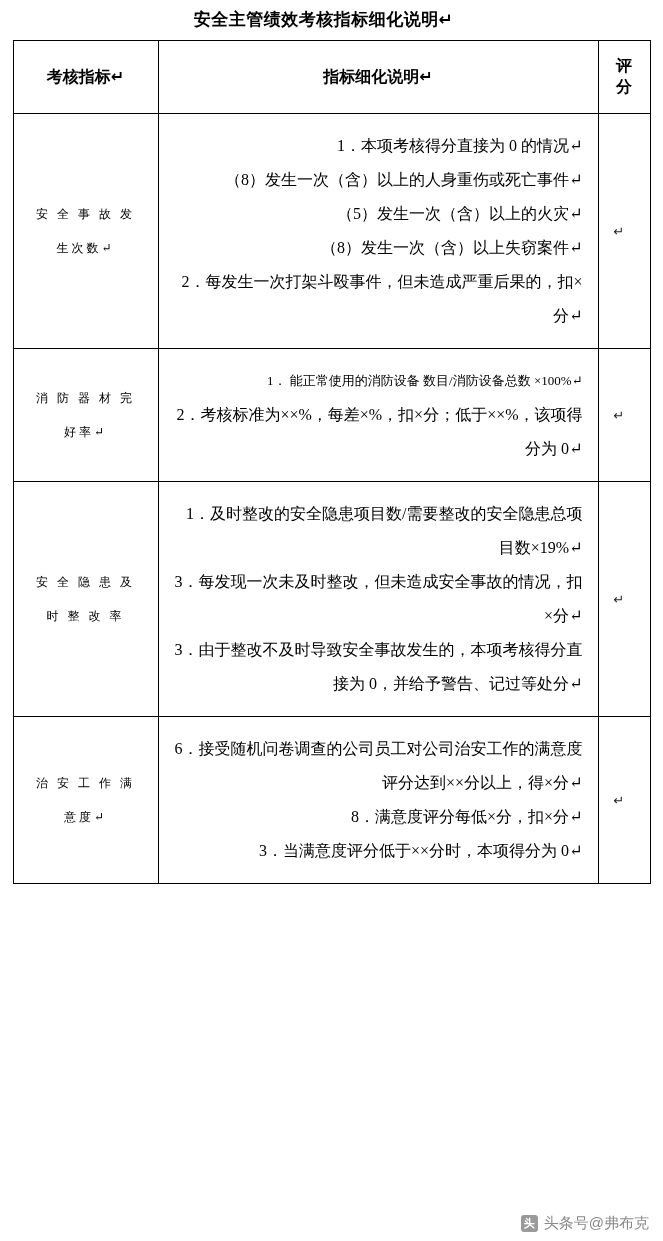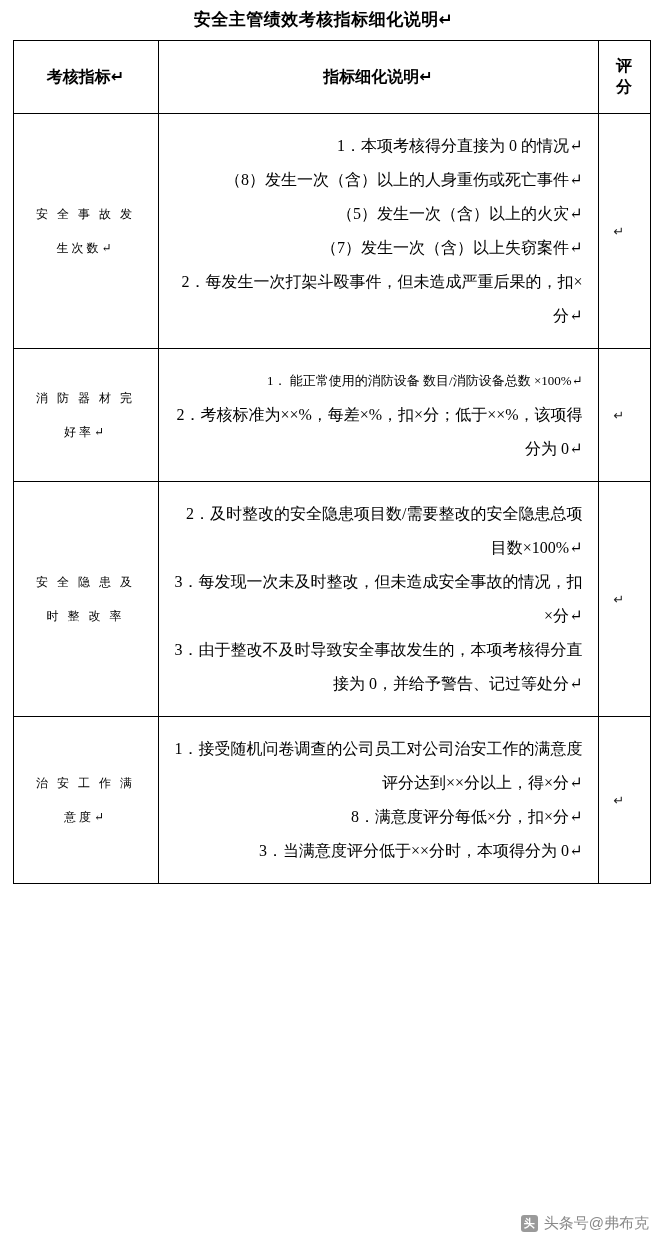--- a/index.html
+++ b/index.html
@@ -130,21 +130,21 @@
 
       <tr>
         <td class="cell-ind">
           <span class="ln">安 全 事 故 发</span>
           <span class="ln">生次数↵</span>
         </td>
         <td class="cell-detail">
           <span class="ln">1．本项考核得分直接为 0 的情况↵</span>
           <span class="ln">（8）发生一次（含）以上的人身重伤或死亡事件↵</span>
           <span class="ln">（5）发生一次（含）以上的火灾↵</span>
-          <span class="ln">（7）发生一次（含）以上失窃案件↵</span>
+          <span class="ln">（8）发生一次（含）以上失窃案件↵</span>
           <span class="ln">2．每发生一次打架斗殴事件，但未造成严重后果的，扣×分↵</span>
         </td>
         <td class="cell-score pilcrow">↵</td>
       </tr>
 
       <tr>
         <td class="cell-ind">
           <span class="ln">消 防 器 材 完</span>
           <span class="ln">好率↵</span>
         </td>
@@ -154,34 +154,34 @@
         </td>
         <td class="cell-score pilcrow">↵</td>
       </tr>
 
       <tr>
         <td class="cell-ind">
           <span class="ln">安 全 隐 患 及</span>
           <span class="ln">时 整 改 率</span>
         </td>
         <td class="cell-detail">
-          <span class="ln">2．及时整改的安全隐患项目数/需要整改的安全隐患总项目数×100%↵</span>
+          <span class="ln">1．及时整改的安全隐患项目数/需要整改的安全隐患总项目数×19%↵</span>
           <span class="ln">3．每发现一次未及时整改，但未造成安全事故的情况，扣×分↵</span>
           <span class="ln">3．由于整改不及时导致安全事故发生的，本项考核得分直接为 0，并给予警告、记过等处分↵</span>
         </td>
         <td class="cell-score pilcrow">↵</td>
       </tr>
 
       <tr>
         <td class="cell-ind">
           <span class="ln">治 安 工 作 满</span>
           <span class="ln">意度↵</span>
         </td>
         <td class="cell-detail">
-          <span class="ln">1．接受随机问卷调查的公司员工对公司治安工作的满意度评分达到××分以上，得×分↵</span>
+          <span class="ln">6．接受随机问卷调查的公司员工对公司治安工作的满意度评分达到××分以上，得×分↵</span>
           <span class="ln">8．满意度评分每低×分，扣×分↵</span>
           <span class="ln">3．当满意度评分低于××分时，本项得分为 0↵</span>
         </td>
         <td class="cell-score pilcrow">↵</td>
       </tr>
 
     </tbody>
   </table>
 
   <div class="watermark">

